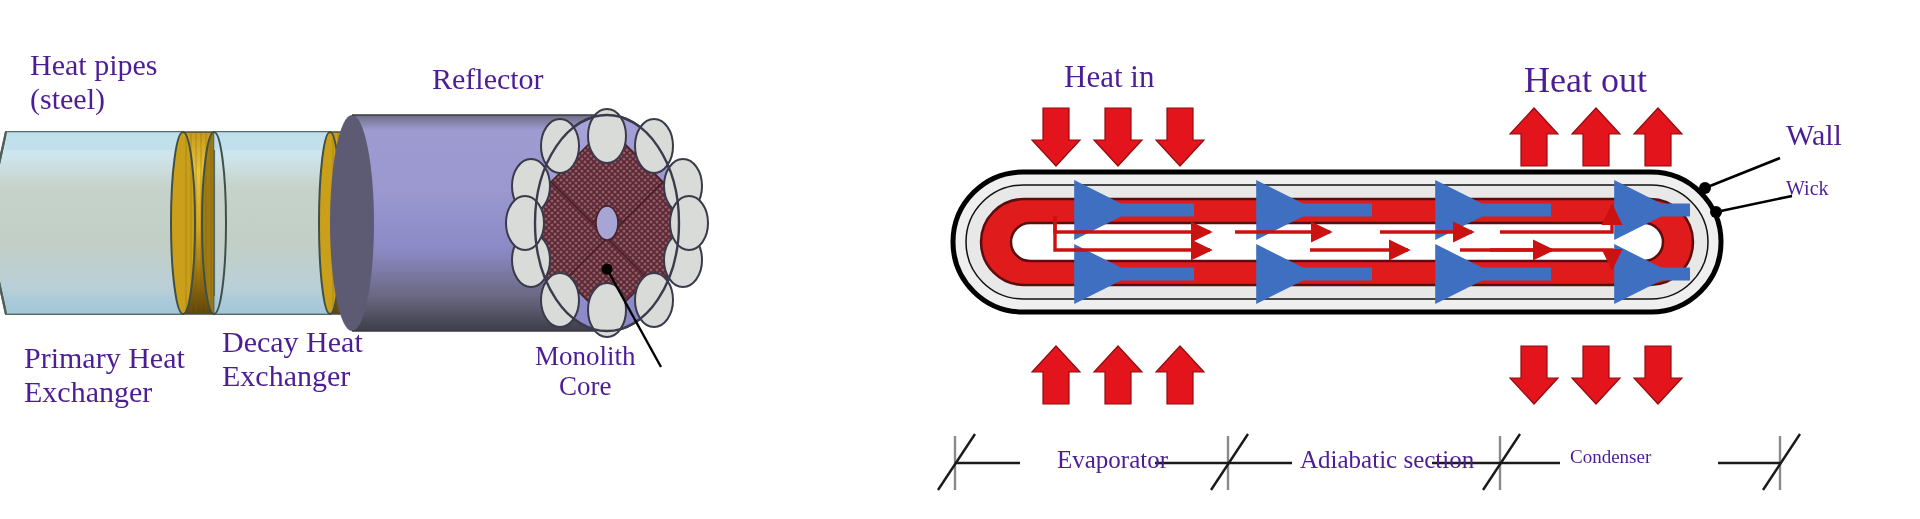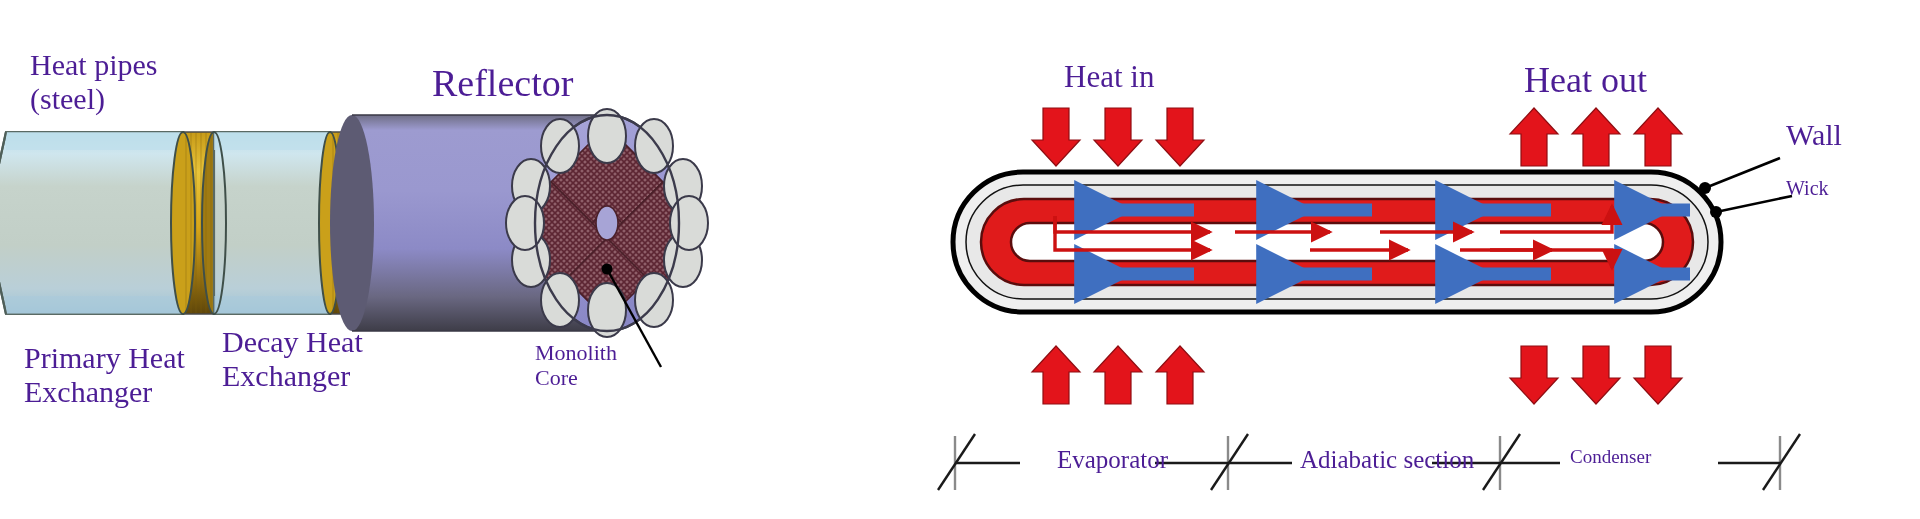--- a/index.html
+++ b/index.html
@@ -133,29 +133,29 @@
 
     <g>
       <circle cx="607" cy="269" r="5.5" fill="#000"></circle>
       <path d="M607,269 L661,367" stroke="#000" stroke-width="2.4" fill="none"></path>
     </g>
   </svg>
 
   <div class="lbl" style="left:30px;top:48px;font-size:30px;">Heat pipes
 (steel)</div>
 
-  <div class="lbl" style="left:432px;top:62px;font-size:38px;">Reflector</div>
+  <div class="lbl" style="left:432px;top:62px;font-size:30px;">Reflector</div>
 
   <div class="lbl" style="left:24px;top:341px;font-size:30px;">Primary Heat
 Exchanger</div>
 
   <div class="lbl" style="left:222px;top:325px;font-size:30px;">Decay Heat
 Exchanger</div>
 
-  <div class="lbl" style="left:535px;top:341px;font-size:22px;">Monolith
+  <div class="lbl" style="left:535px;top:341px;font-size:27px;text-align:center;">Monolith
 Core</div>
 
   <svg class="panel" width="1920" height="519" viewBox="0 0 1920 519" style="left:0;top:0;">
     <defs>
       <marker id="vArrow" markerWidth="7" markerHeight="7" refX="5.6" refY="3.5" orient="auto" markerUnits="strokeWidth">
         <path d="M0,0.4 L6.4,3.5 L0,6.6 Z" fill="#cc1111"></path>
       </marker>
       <marker id="bArrow" markerWidth="5" markerHeight="5" refX="4" refY="2.5" orient="auto" markerUnits="strokeWidth">
         <path d="M0,2.5 L4.6,0.2 L4.6,4.8 Z" fill="#3f6fc0"></path>
       </marker>

